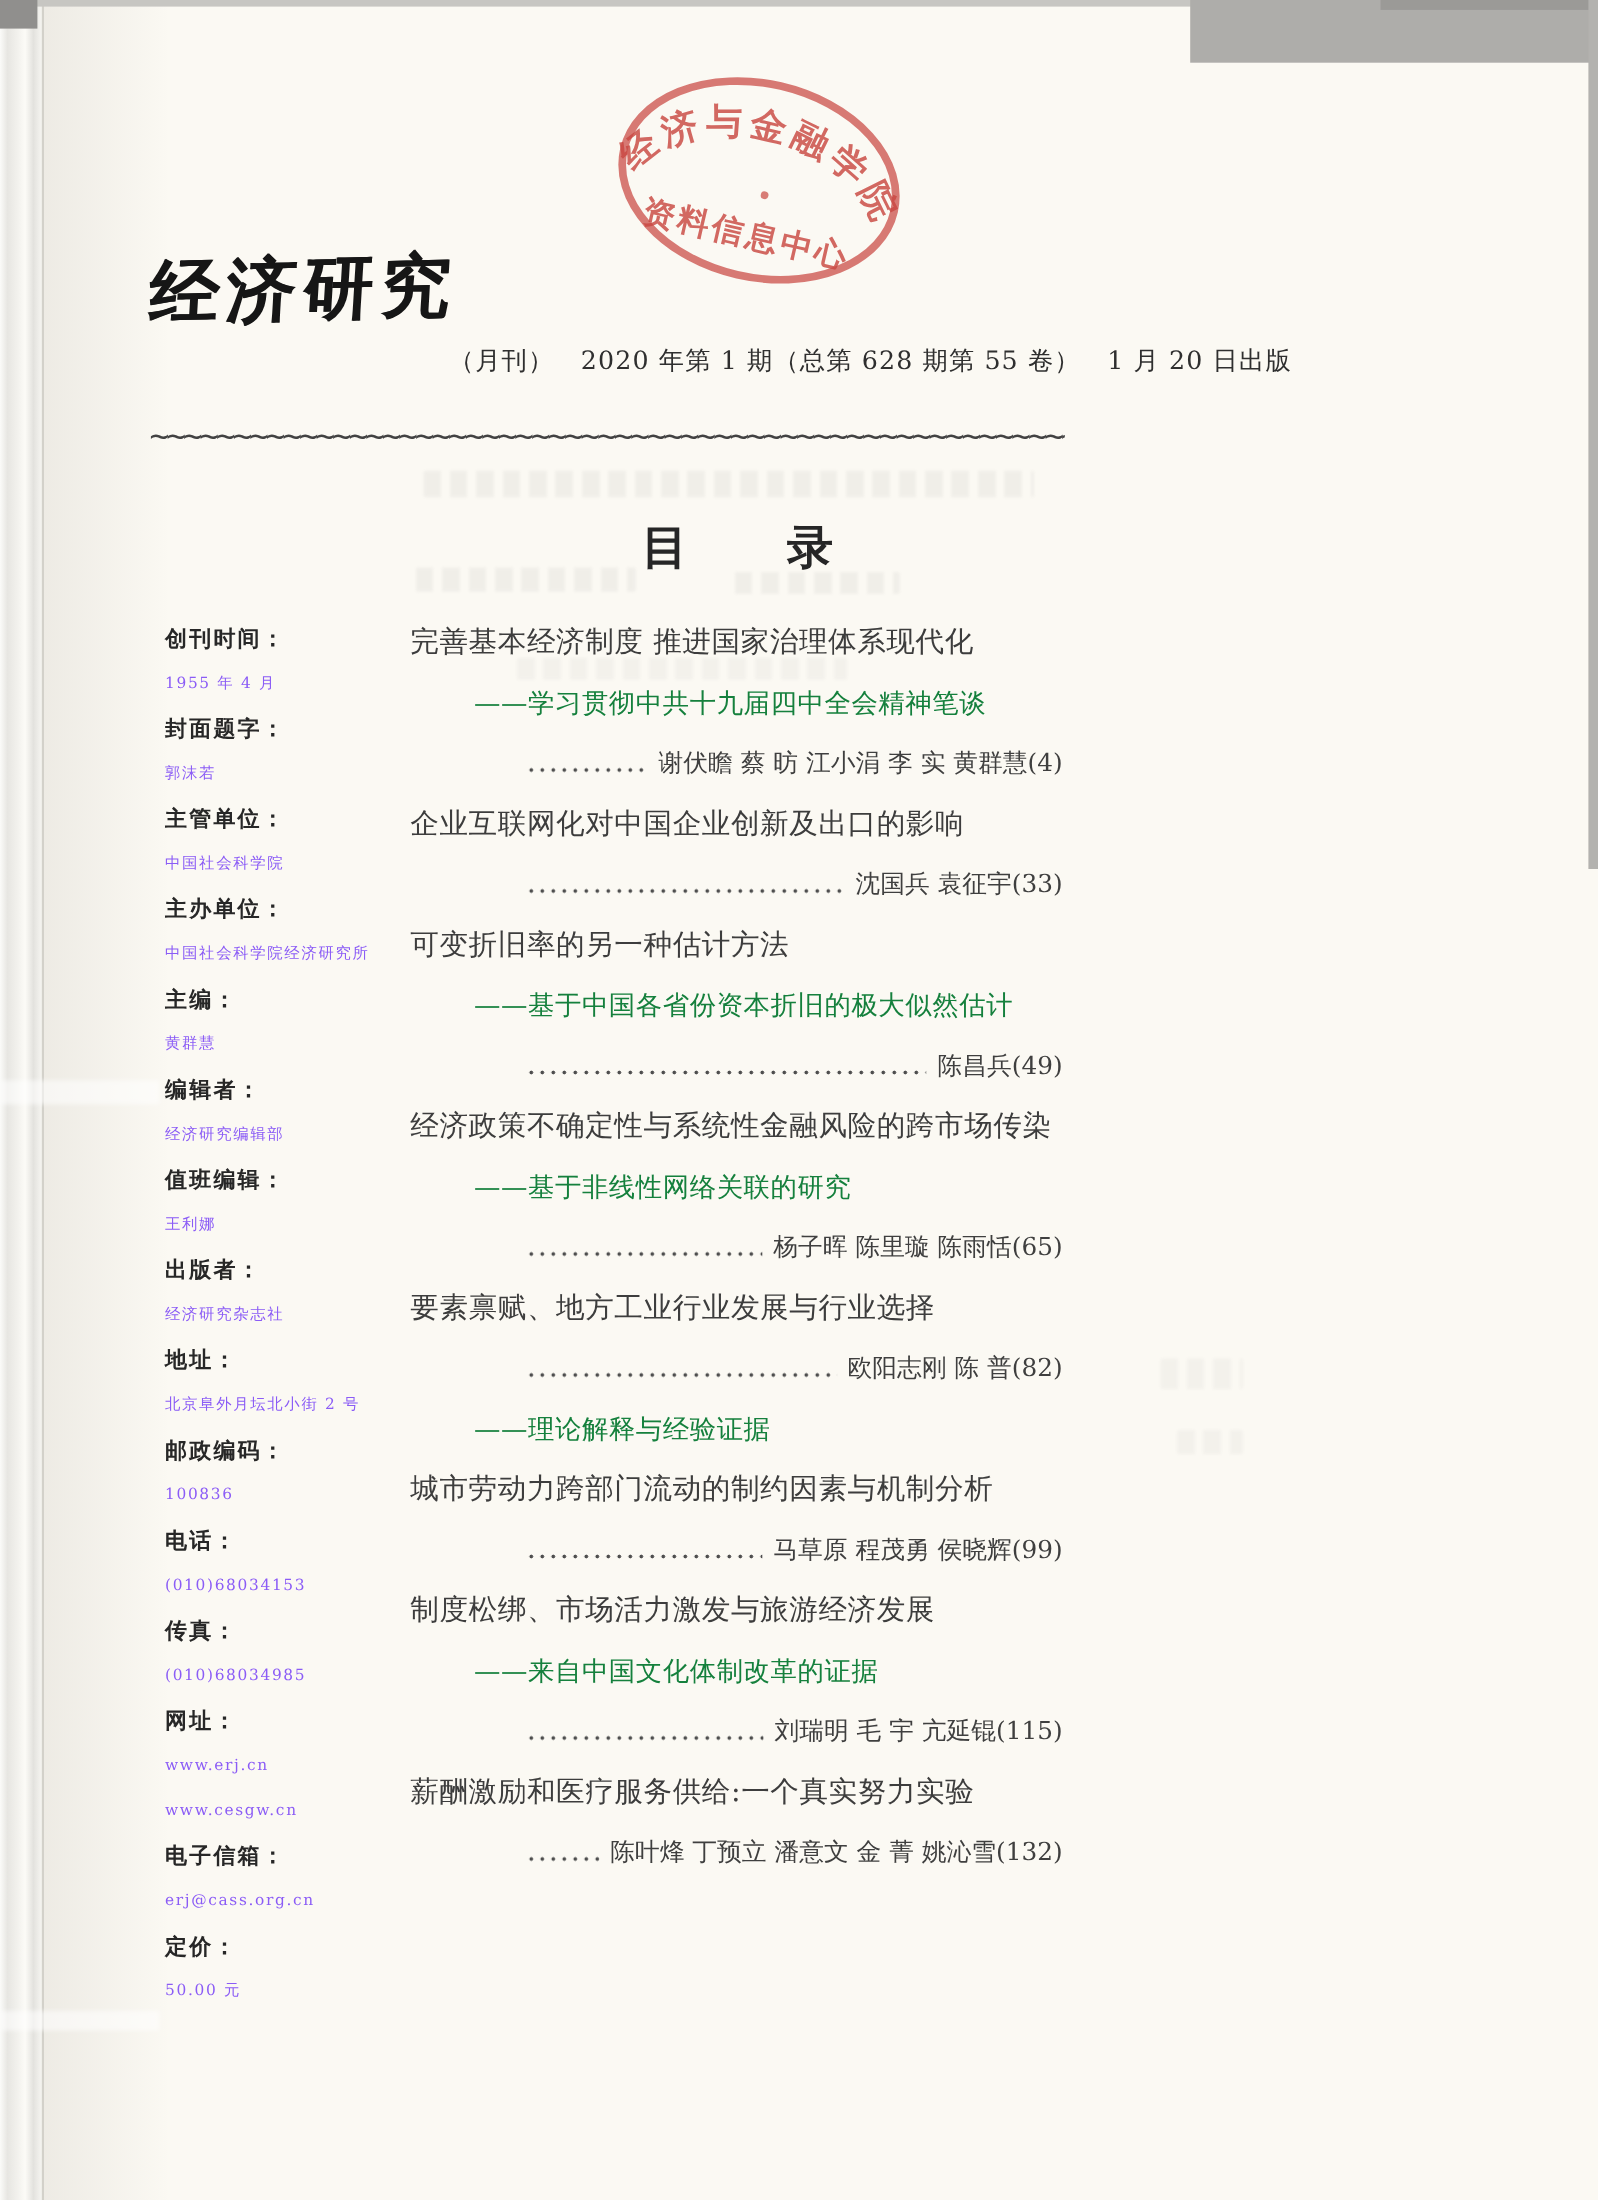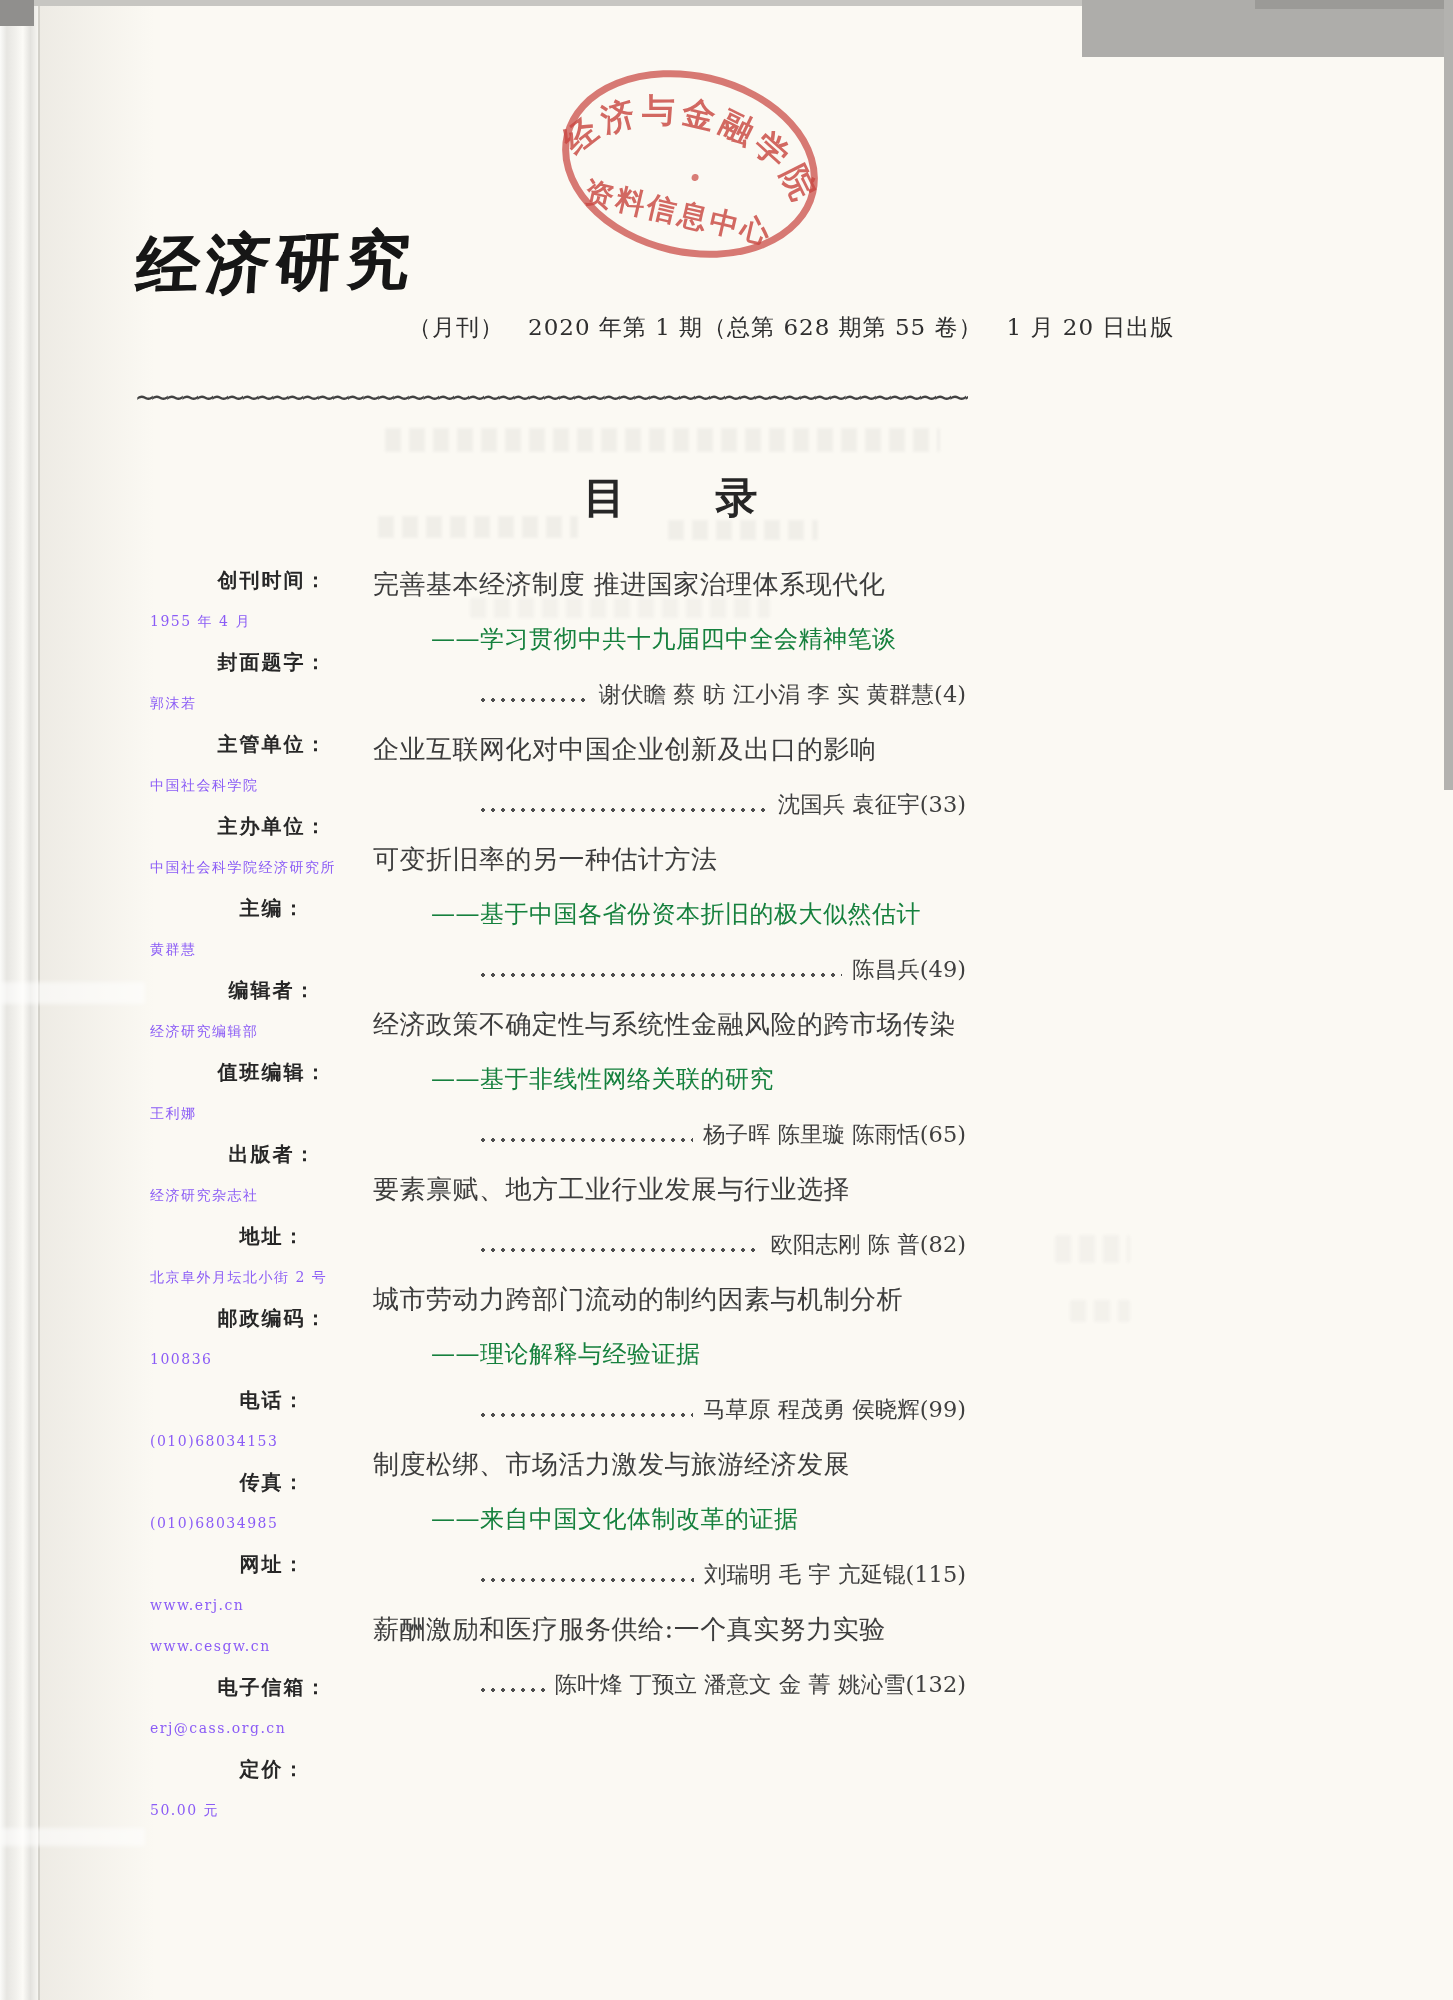--- a/index.html
+++ b/index.html
@@ -53,21 +53,21 @@
     font-family:"DejaVu Sans Mono", monospace; }
   .wavy::before { content:"~~~~~~~~~~~~~~~~~~~~~~~~~~~~~~~~~~~~~~~~~~~~~~~~~~~~~~~~~~~~~~~~~~~~~~~~~~~~~~~~~~~~~~~~~~~~~~~~~~~~"; }
 
   .toc-heading { left:375px; top:470px; width:593px; text-align:center;
     font-size:42px; font-weight:600; letter-spacing:2px; color:#262626; }
 
   
   .sidebar { left:150px; top:560px; width:245px; }
   .sb-row { height:41px; line-height:41px; white-space:nowrap; }
   .sl { font-family:"DejaVu Sans", sans-serif; font-weight:700; font-size:20px;
-    color:#272727; letter-spacing:2px;text-align:center; }
+    color:#272727; letter-spacing:2px; }
   .sv { font-size:14px; color:#8b5cf6; letter-spacing:1.5px; }
 
   
   .articles { left:373px; top:557px; width:593px; }
   .art-line { height:55px; line-height:55px; white-space:nowrap; }
   .a-title { font-size:26px; color:#3d3d3d; letter-spacing:0.5px; }
   .a-sub { font-size:24px; color:#15803d; letter-spacing:0.5px; padding-left:58px; }
   .a-auth { display:flex; margin-left:103px; font-size:22.5px; color:#3f3f3f; }
   .dots { flex:1; margin-right:10px;
     background-image:radial-gradient(circle, #4e4e4e 1.7px, rgba(0,0,0,0) 1.9px);
@@ -187,22 +187,22 @@
 
     <div>
       <div class="art-line a-title">要素禀赋、地方工业行业发展与行业选择</div>
       <div class="art-line a-auth">
         <span class="dots"></span>
         <span class="names">欧阳志刚  陈 普(82)</span>
       </div>
     </div>
 
     <div>
+      <div class="art-line a-sub">——理论解释与经验证据</div>
       <div class="art-line a-title">城市劳动力跨部门流动的制约因素与机制分析</div>
-      <div class="art-line a-sub">——理论解释与经验证据</div>
       <div class="art-line a-auth">
         <span class="dots"></span>
         <span class="names">马草原  程茂勇  侯晓辉(99)</span>
       </div>
     </div>
 
     <div>
       <div class="art-line a-title">制度松绑、市场活力激发与旅游经济发展</div>
       <div class="art-line a-sub">——来自中国文化体制改革的证据</div>
       <div class="art-line a-auth">

